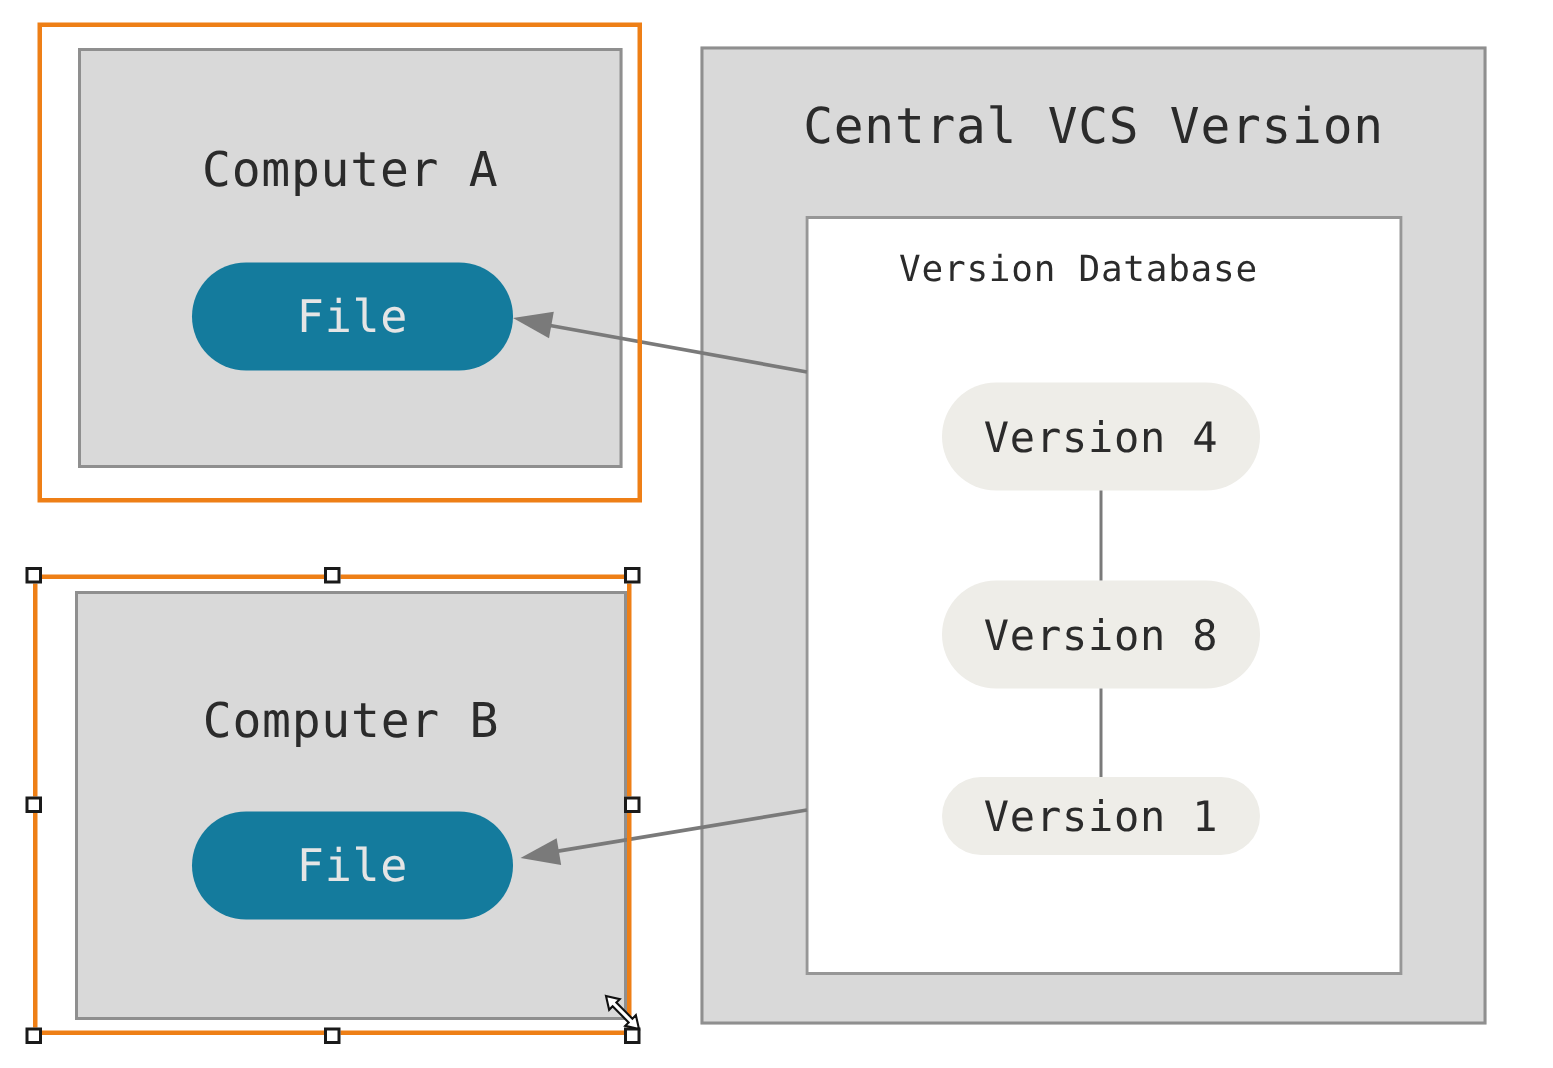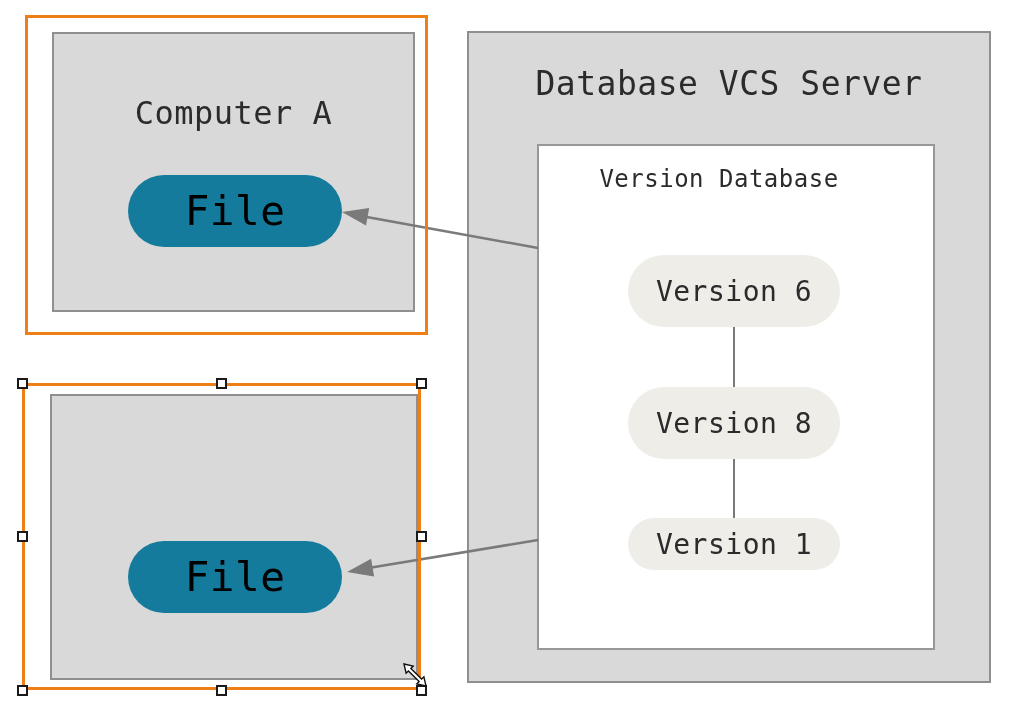--- a/index.html
+++ b/index.html
@@ -20,21 +20,21 @@
     background:transparent; z-index:3; pointer-events:none;
   }
   .boxtitle {
     position:absolute; text-align:center; color:#2b2b2b;
     letter-spacing:0.5px; z-index:2; white-space:nowrap;
   }
   .pill {
     position:absolute; display:flex; align-items:center; justify-content:center;
     border-radius:36px; z-index:2; letter-spacing:0.5px;
   }
-  .filepill { background:#147b9d; color:#000000; font-size:41px; }
+  .filepill { background:#147b9d; color:#e5e5e5; font-size:30px; }
   .verpill  { background:#eeede8; color:#2b2b2b; font-size:28px; }
   .overlay { position:absolute; left:0; top:0; z-index:2; pointer-events:none; }
   .toplayer { position:absolute; left:0; top:0; z-index:4; pointer-events:none; }
   .handle {
     position:absolute; width:11px; height:11px; background:#ffffff;
     border:2px solid #1a1a1a; box-sizing:border-box; z-index:4;
   }
 </style>
 </head>
 <body>
@@ -46,46 +46,47 @@
   <div class="graybox" style="left: 52px; top: 32px; width: 363px; height: 280px; background-color: rgb(217, 217, 217);"></div>
 
   <div class="boxtitle" style="left:52px; top:94px; width:363px; font-size:32px;">Computer A</div>
 
   <div class="pill filepill" style="left: 128px; top: 175px; width: 214px; height: 72px; background-color: rgb(20, 123, 157);">
     <span>File</span>
   </div>
 
   <div class="graybox" style="left: 50px; top: 394px; width: 368px; height: 286px; background-color: rgb(217, 217, 217);"></div>
 
+  <div class="boxtitle" style="left:50px; top:461px; width:368px; font-size:32px;">Computer B</div>
 
   <div class="pill filepill" style="left: 128px; top: 541px; width: 214px; height: 72px; background-color: rgb(20, 123, 157);">
     <span>File</span>
   </div>
 
   <div class="sel-outline" style="left: 22px; top: 383px; width: 399px; height: 307px; border-color: rgb(238, 127, 22);"></div>
 
   <div class="handle" style="left:16.5px; top:377.5px;"></div>
   <div class="handle" style="left:216px;  top:377.5px;"></div>
   <div class="handle" style="left:415.5px;top:377.5px;"></div>
   <div class="handle" style="left:16.5px; top:531px;"></div>
   <div class="handle" style="left:415.5px;top:531px;"></div>
   <div class="handle" style="left:16.5px; top:684.5px;"></div>
   <div class="handle" style="left:216px;  top:684.5px;"></div>
   <div class="handle" style="left:415.5px;top:684.5px;"></div>
 
   <div class="graybox" style="left: 467px; top: 31px; width: 524px; height: 652px; background-color: rgb(217, 217, 217);"></div>
 
-  <div class="boxtitle" style="left:467px; top:64px; width:524px; font-size:33px;">Database VCS Server</div>
+  <div class="boxtitle" style="left:467px; top:64px; width:524px; font-size:33px;">Central VCS Version</div>
 
   <div class="whitebox" style="left:537px; top:144px; width:398px; height:506px;"></div>
 
   <div class="boxtitle" style="left:537px; top:165px; width:364px; font-size:24px;text-align:center;">Version Database</div>
 
   <div class="pill verpill" style="left: 628px; top: 255px; width: 212px; height: 72px; background-color: rgb(238, 237, 232);">
-    <span>Version 6</span>
+    <span>Version 4</span>
   </div>
   <div class="pill verpill" style="left: 628px; top: 387px; width: 212px; height: 72px; background-color: rgb(238, 237, 232);">
     <span>Version 8</span>
   </div>
   <div class="pill verpill" style="left: 628px; top: 518px; width: 212px; height: 52px; background-color: rgb(238, 237, 232);">
     <span>Version 1</span>
   </div>
 
   <svg class="overlay" width="1035" height="712" viewBox="0 0 1035 712">
     <line x1="734" y1="327" x2="734" y2="387" stroke-width="2" style="stroke: rgb(122, 122, 122);"></line>

